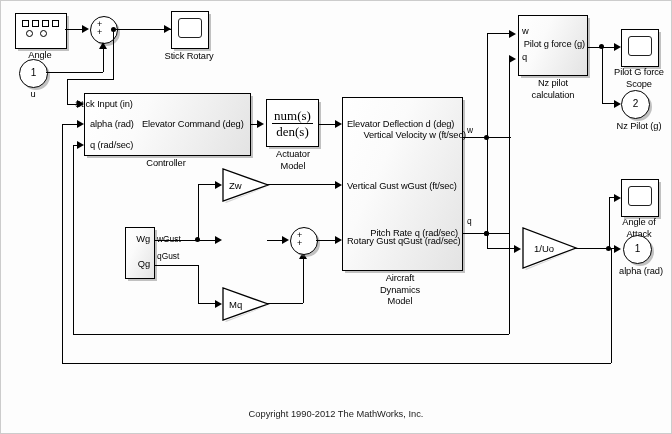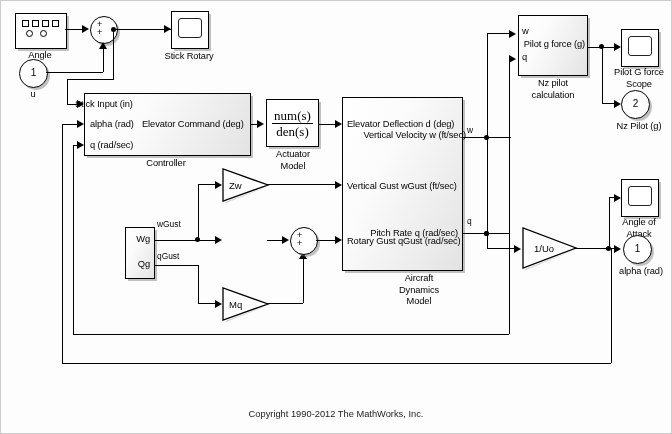--- a/index.html
+++ b/index.html
@@ -209,29 +209,29 @@
 
   <div class="h" style="left:318px;top:122.5px;width:18px;"></div>
   <div class="arr" style="left:334px;top:119px;"></div>
 
   <div class="blk" style="left:341px;top:96px;width:121px;height:174px;"></div>
   <div class="port-lbl" style="left:346px;top:118px;">Elevator Deflection d (deg)</div>
   <div class="port-lbl" style="left:457px;top:129px;transform:translateX(-100%);margin-left:8px;">Vertical Velocity w (ft/sec)</div>
   <div class="port-lbl" style="left:346px;top:180px;">Vertical Gust wGust (ft/sec)</div>
   <div class="port-lbl" style="left:457px;top:227px;transform:translateX(-100%);">Pitch Rate q (rad/sec)</div>
   <div class="port-lbl" style="left:346px;top:235px;">Rotary Gust qGust (rad/sec)</div>
-  <div class="lbl" style="left:374px;top:272px;width:88px;">Aircraft
+  <div class="lbl" style="left:355px;top:272px;width:88px;">Aircraft
 Dynamics
 Model</div>
 
   <div class="blk" style="left:124px;top:226px;width:30px;height:52px;"></div>
   <div class="port-lbl" style="left:149px;top:233px;transform:translateX(-100%);">Wg</div>
   <div class="port-lbl" style="left:149px;top:258px;transform:translateX(-100%);">Qg</div>
 
-  <div class="sig-lbl" style="left:156px;top:218px;">wGust</div>
+  <div class="sig-lbl" style="left:156px;top:233px;">wGust</div>
   <div class="sig-lbl" style="left:156px;top:250px;">qGust</div>
 
   <div class="h" style="left:154px;top:238.5px;width:65px;"></div>
   <div class="dot" style="left:194px;top:236px;"></div>
   <div class="v" style="left:196.5px;top:183px;height:56px;"></div>
   <div class="h" style="left:196.5px;top:183px;width:20px;"></div>
   <div class="arr" style="left:214px;top:179.5px;"></div>
   <div class="arr" style="left:214px;top:235px;"></div>
 
   <div class="h" style="left:154px;top:263.5px;width:43px;"></div>

